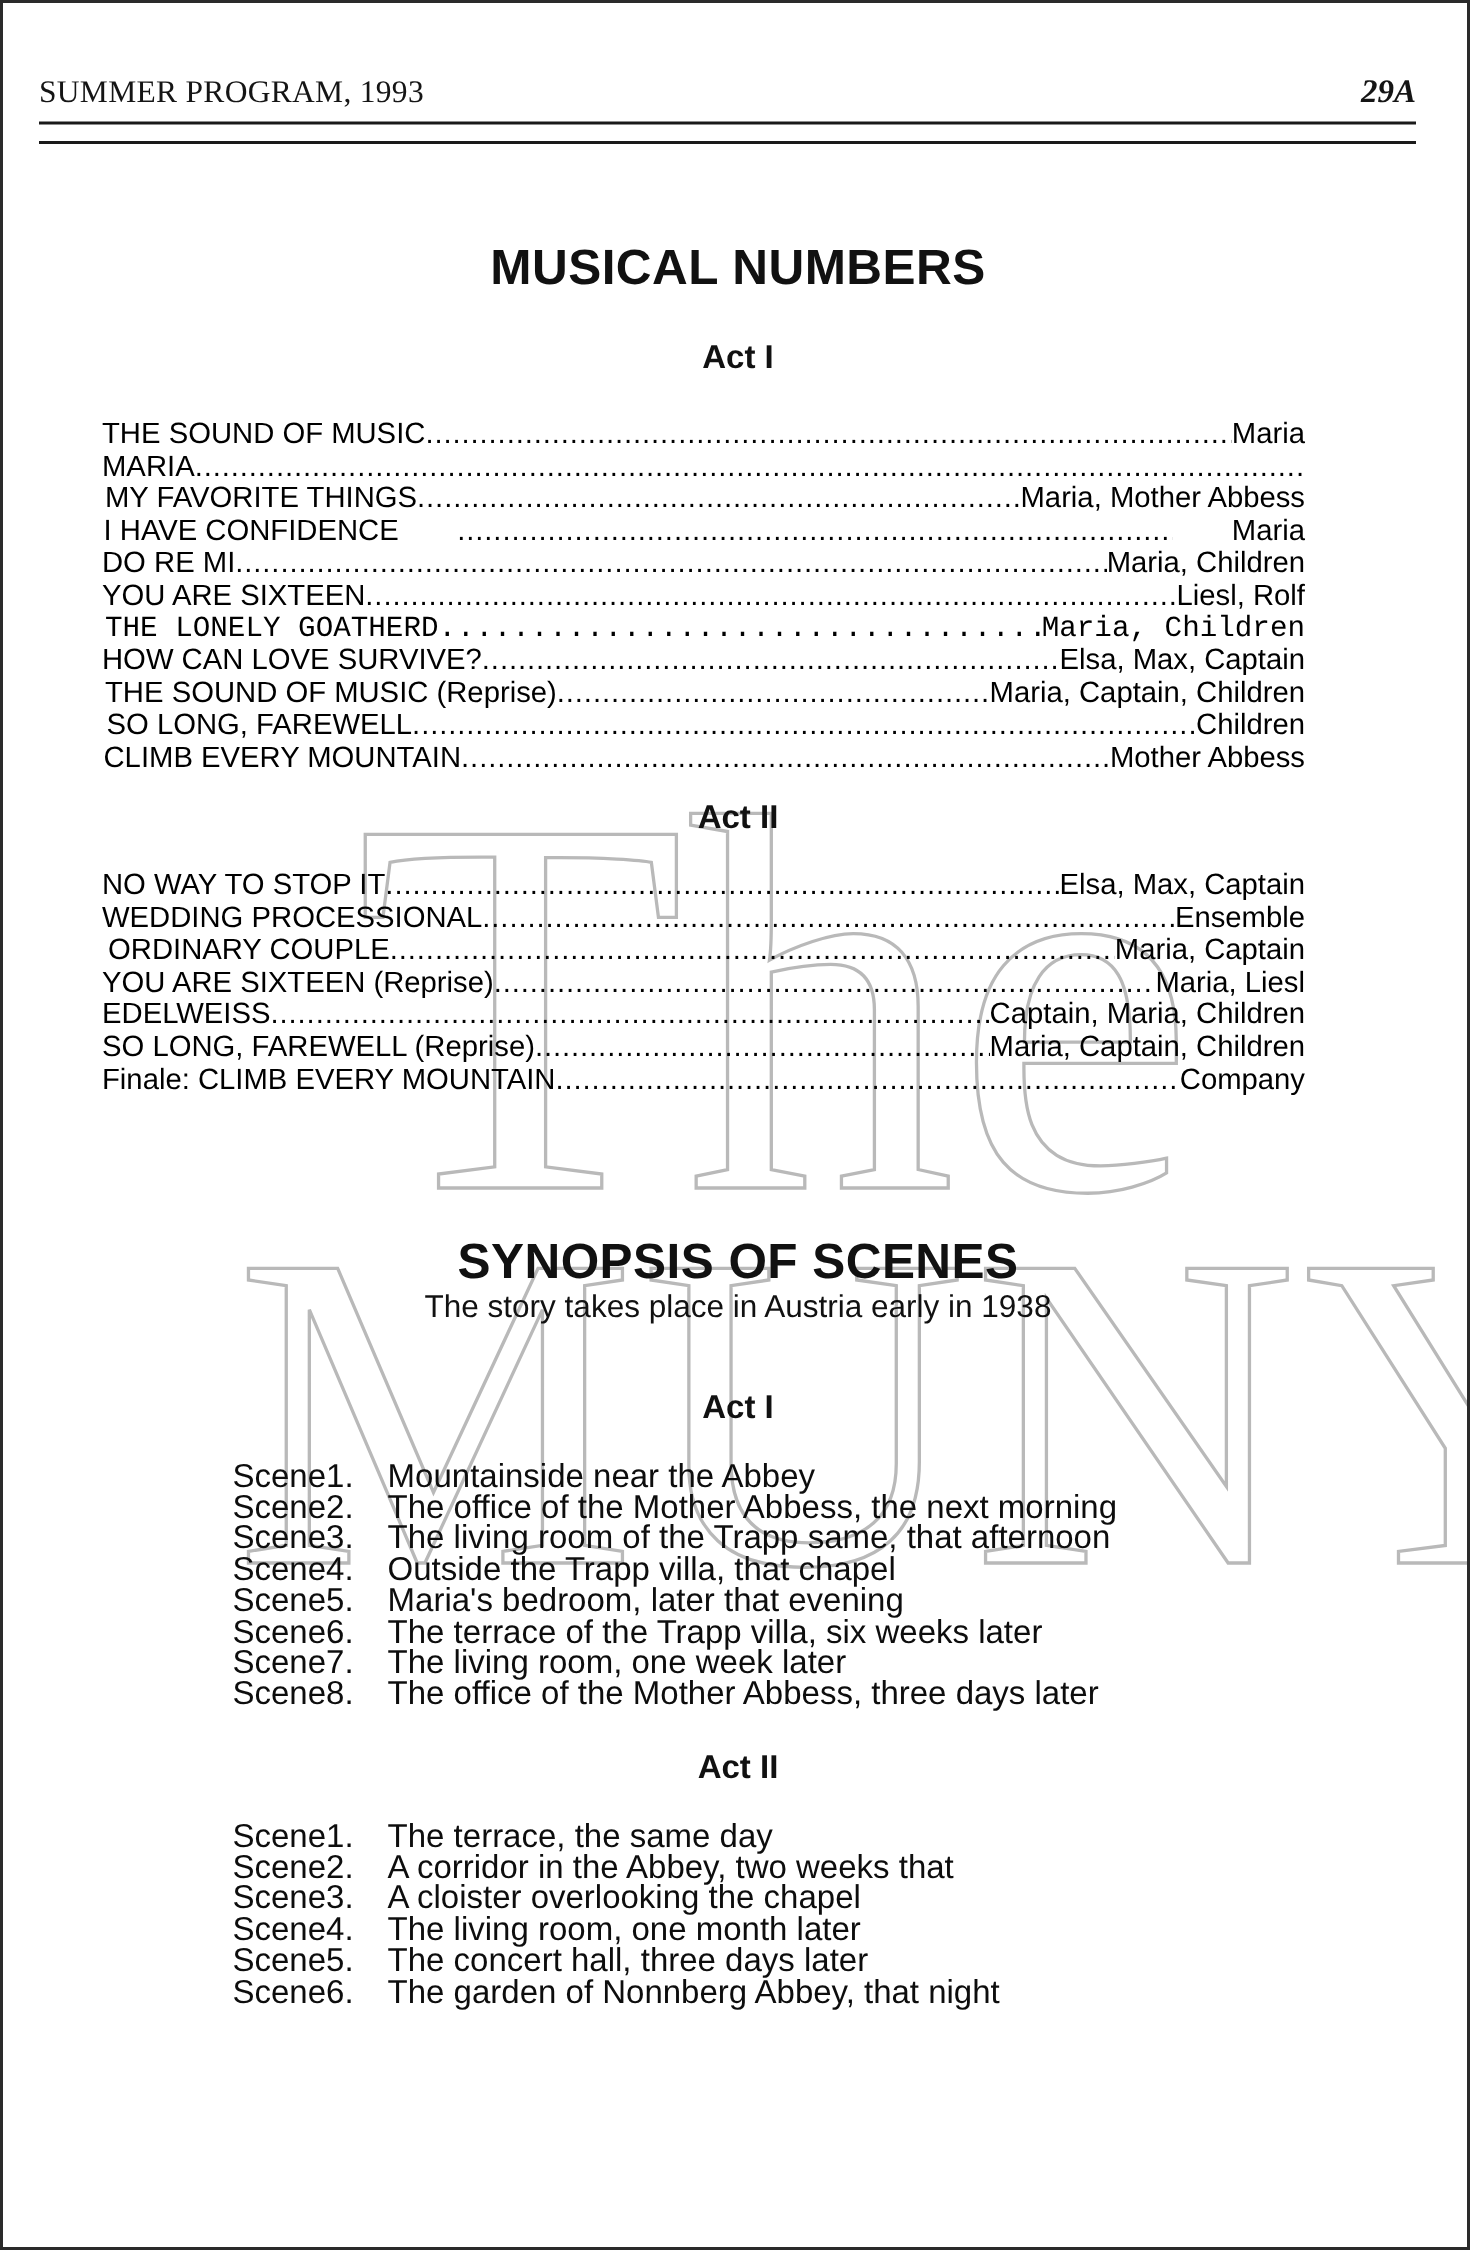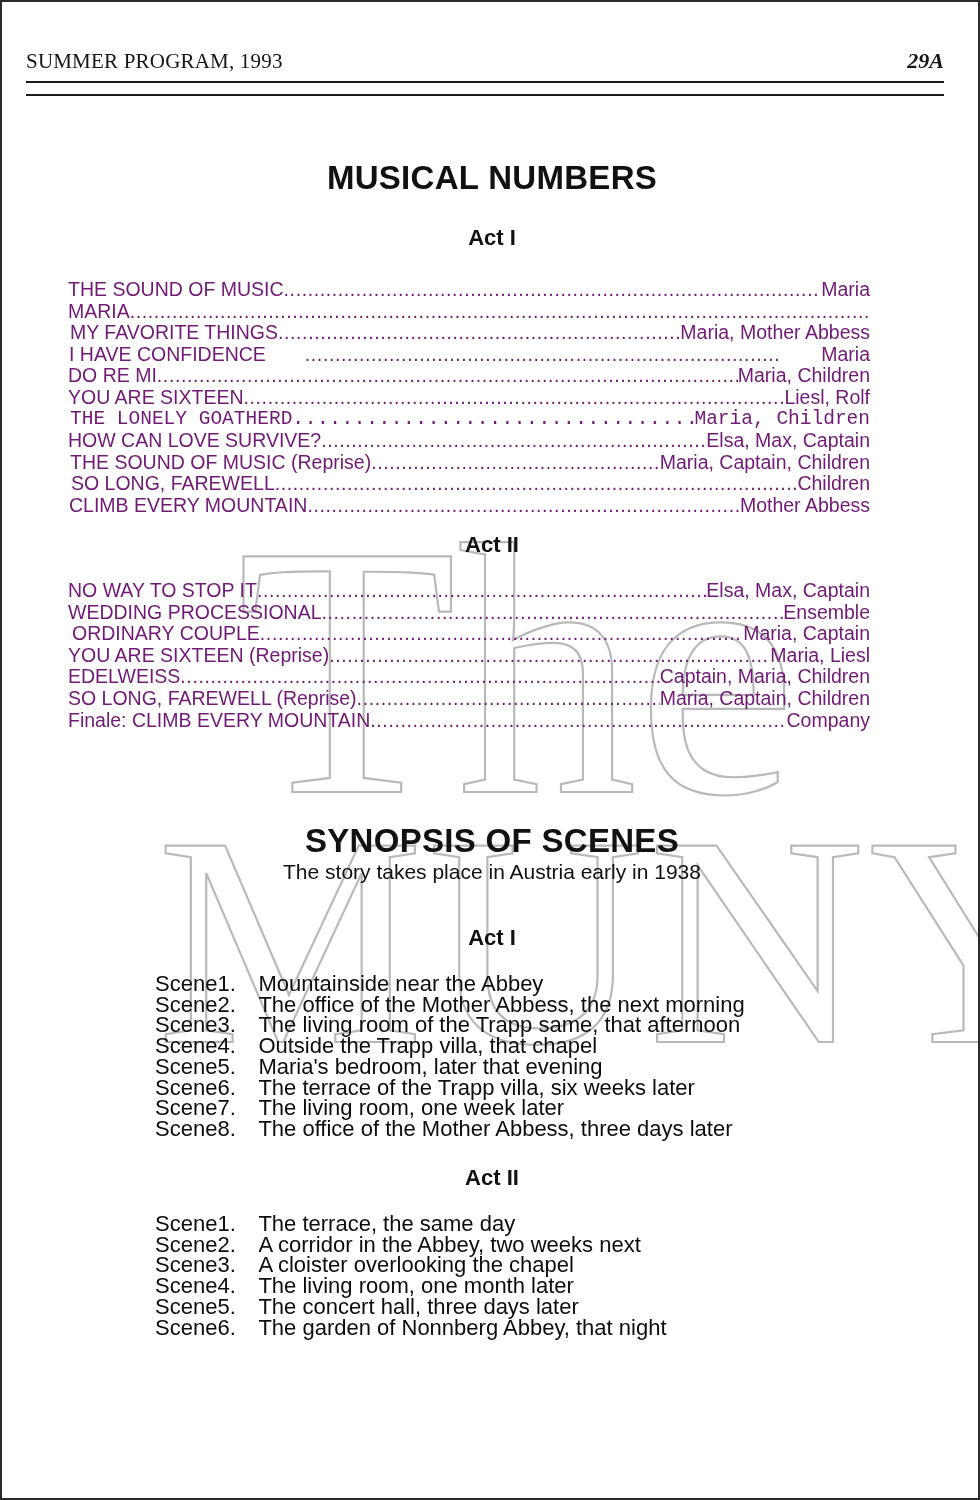--- a/index.html
+++ b/index.html
@@ -114,21 +114,21 @@
   
   .songlist {
     margin: 0;
     padding: 0;
     list-style: none;
   }
   .songrow {
     display: flex;
     align-items: baseline;
     font-size: 19.5px;
-    color: #701a75;
+    color: #000000;
     line-height: 21.6px;
     white-space: nowrap;
   }
   .song-title { flex: 0 0 auto; }
   .song-leader {
     flex: 1 1 auto;
     overflow: hidden;
     margin: 0 0px;
     position: relative;
     height: 1em;
@@ -349,21 +349,21 @@
 
     <ul class="scenelist" style="position:absolute; left:153px; top:1212px; width:700px;">
       <li class="scenerow">
         <span class="scene-word">Scene</span>
         <span class="scene-num">1.</span>
         <span class="scene-desc">The terrace, the same day</span>
       </li>
       <li class="scenerow">
         <span class="scene-word">Scene</span>
         <span class="scene-num">2.</span>
-        <span class="scene-desc">A corridor in the Abbey, two weeks next</span>
+        <span class="scene-desc">A corridor in the Abbey, two weeks that</span>
       </li>
       <li class="scenerow">
         <span class="scene-word">Scene</span>
         <span class="scene-num">3.</span>
         <span class="scene-desc">A cloister overlooking the chapel</span>
       </li>
       <li class="scenerow">
         <span class="scene-word">Scene</span>
         <span class="scene-num">4.</span>
         <span class="scene-desc">The living room, one month later</span>

